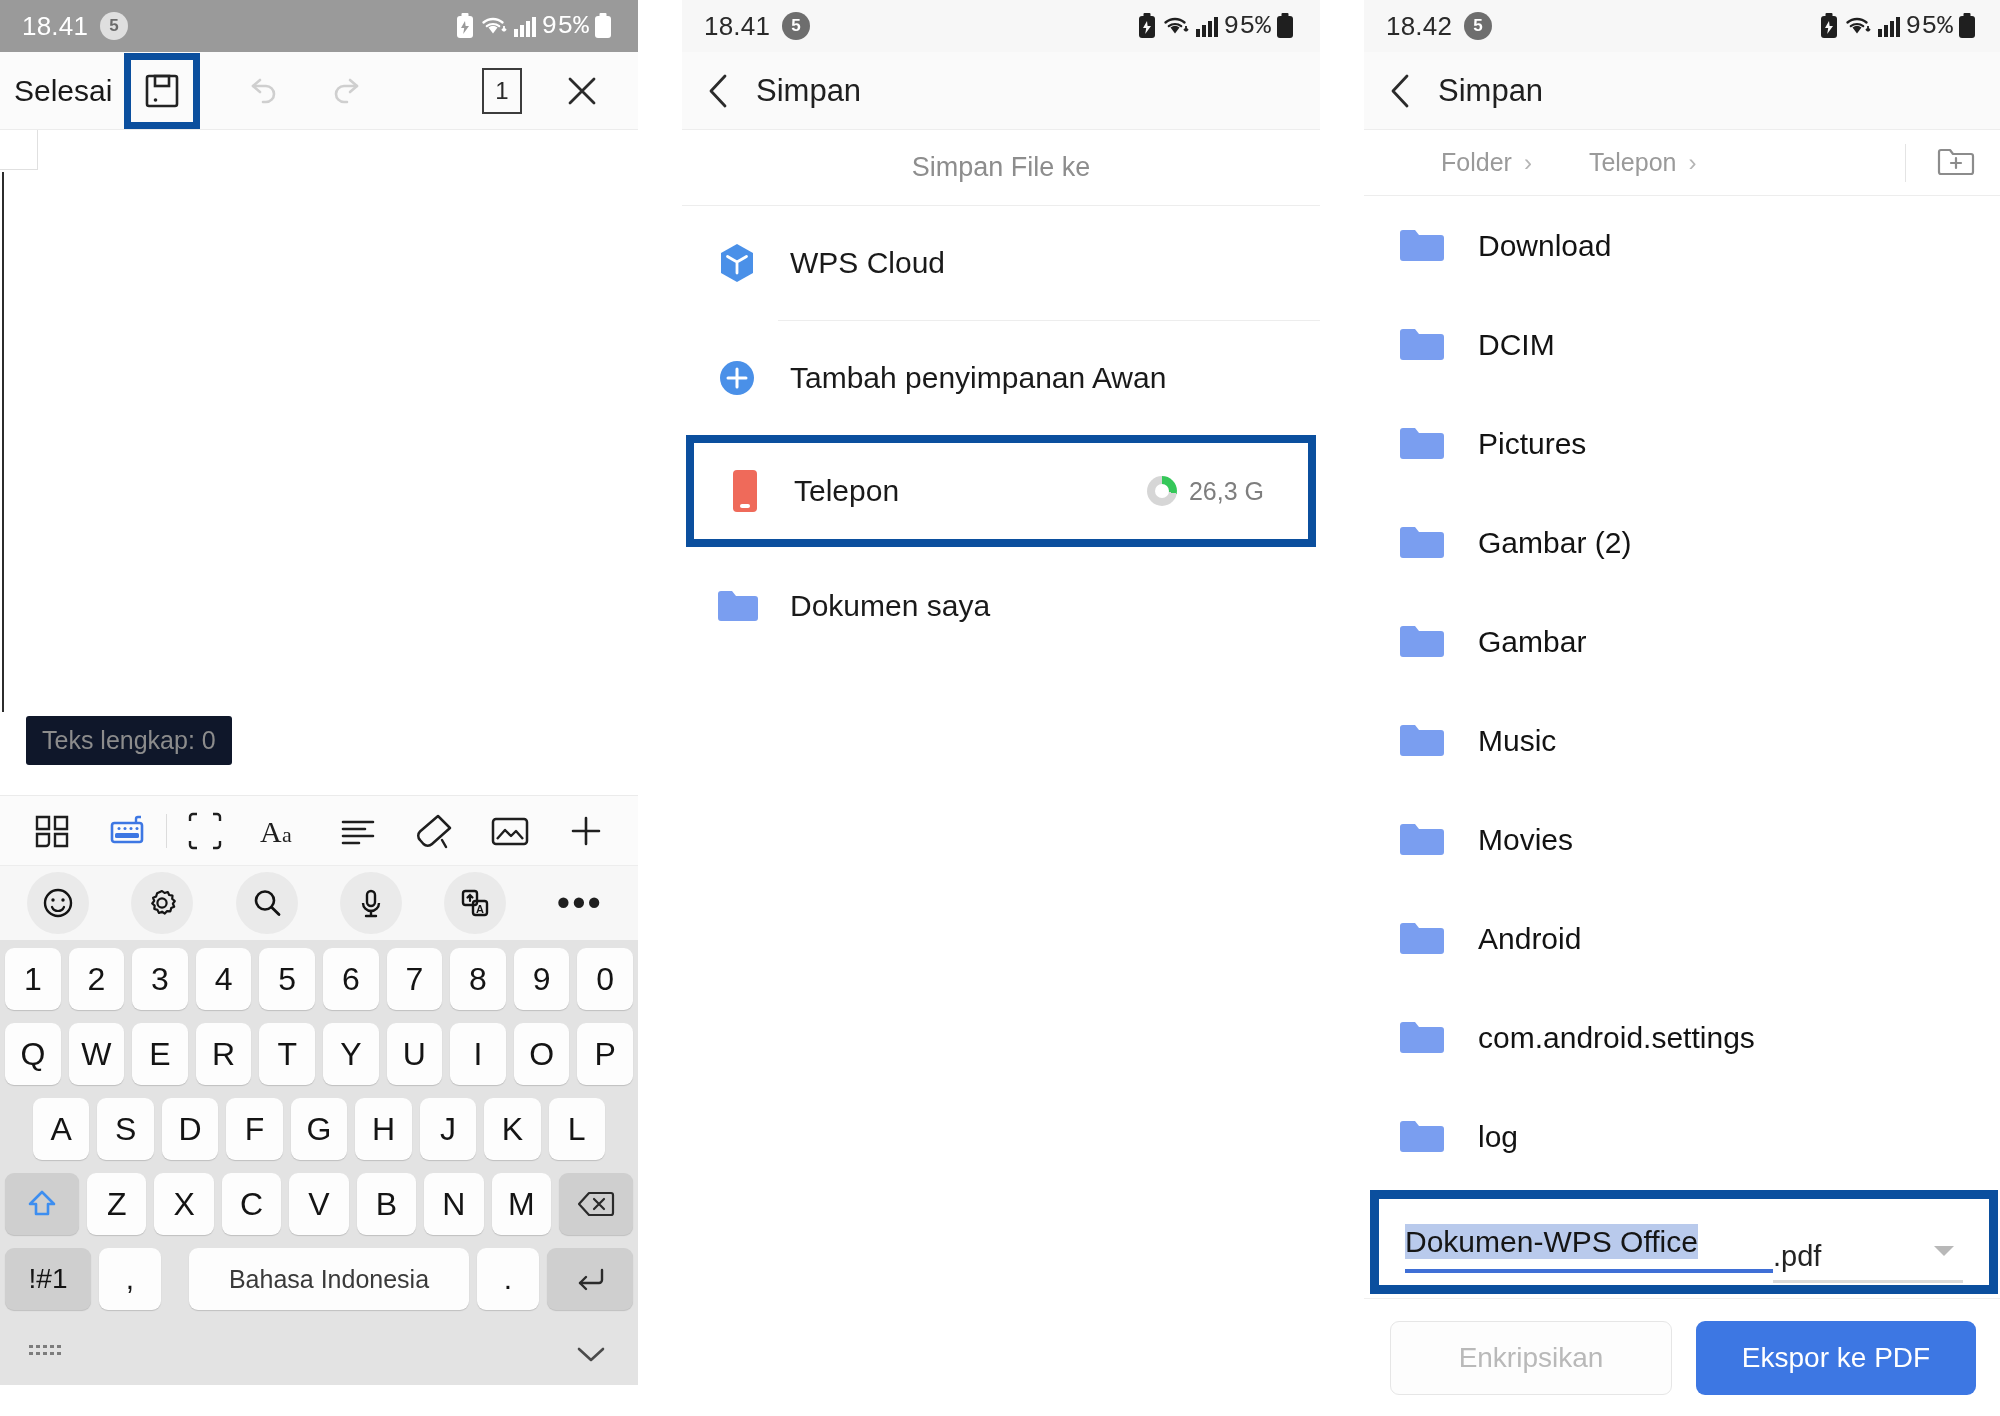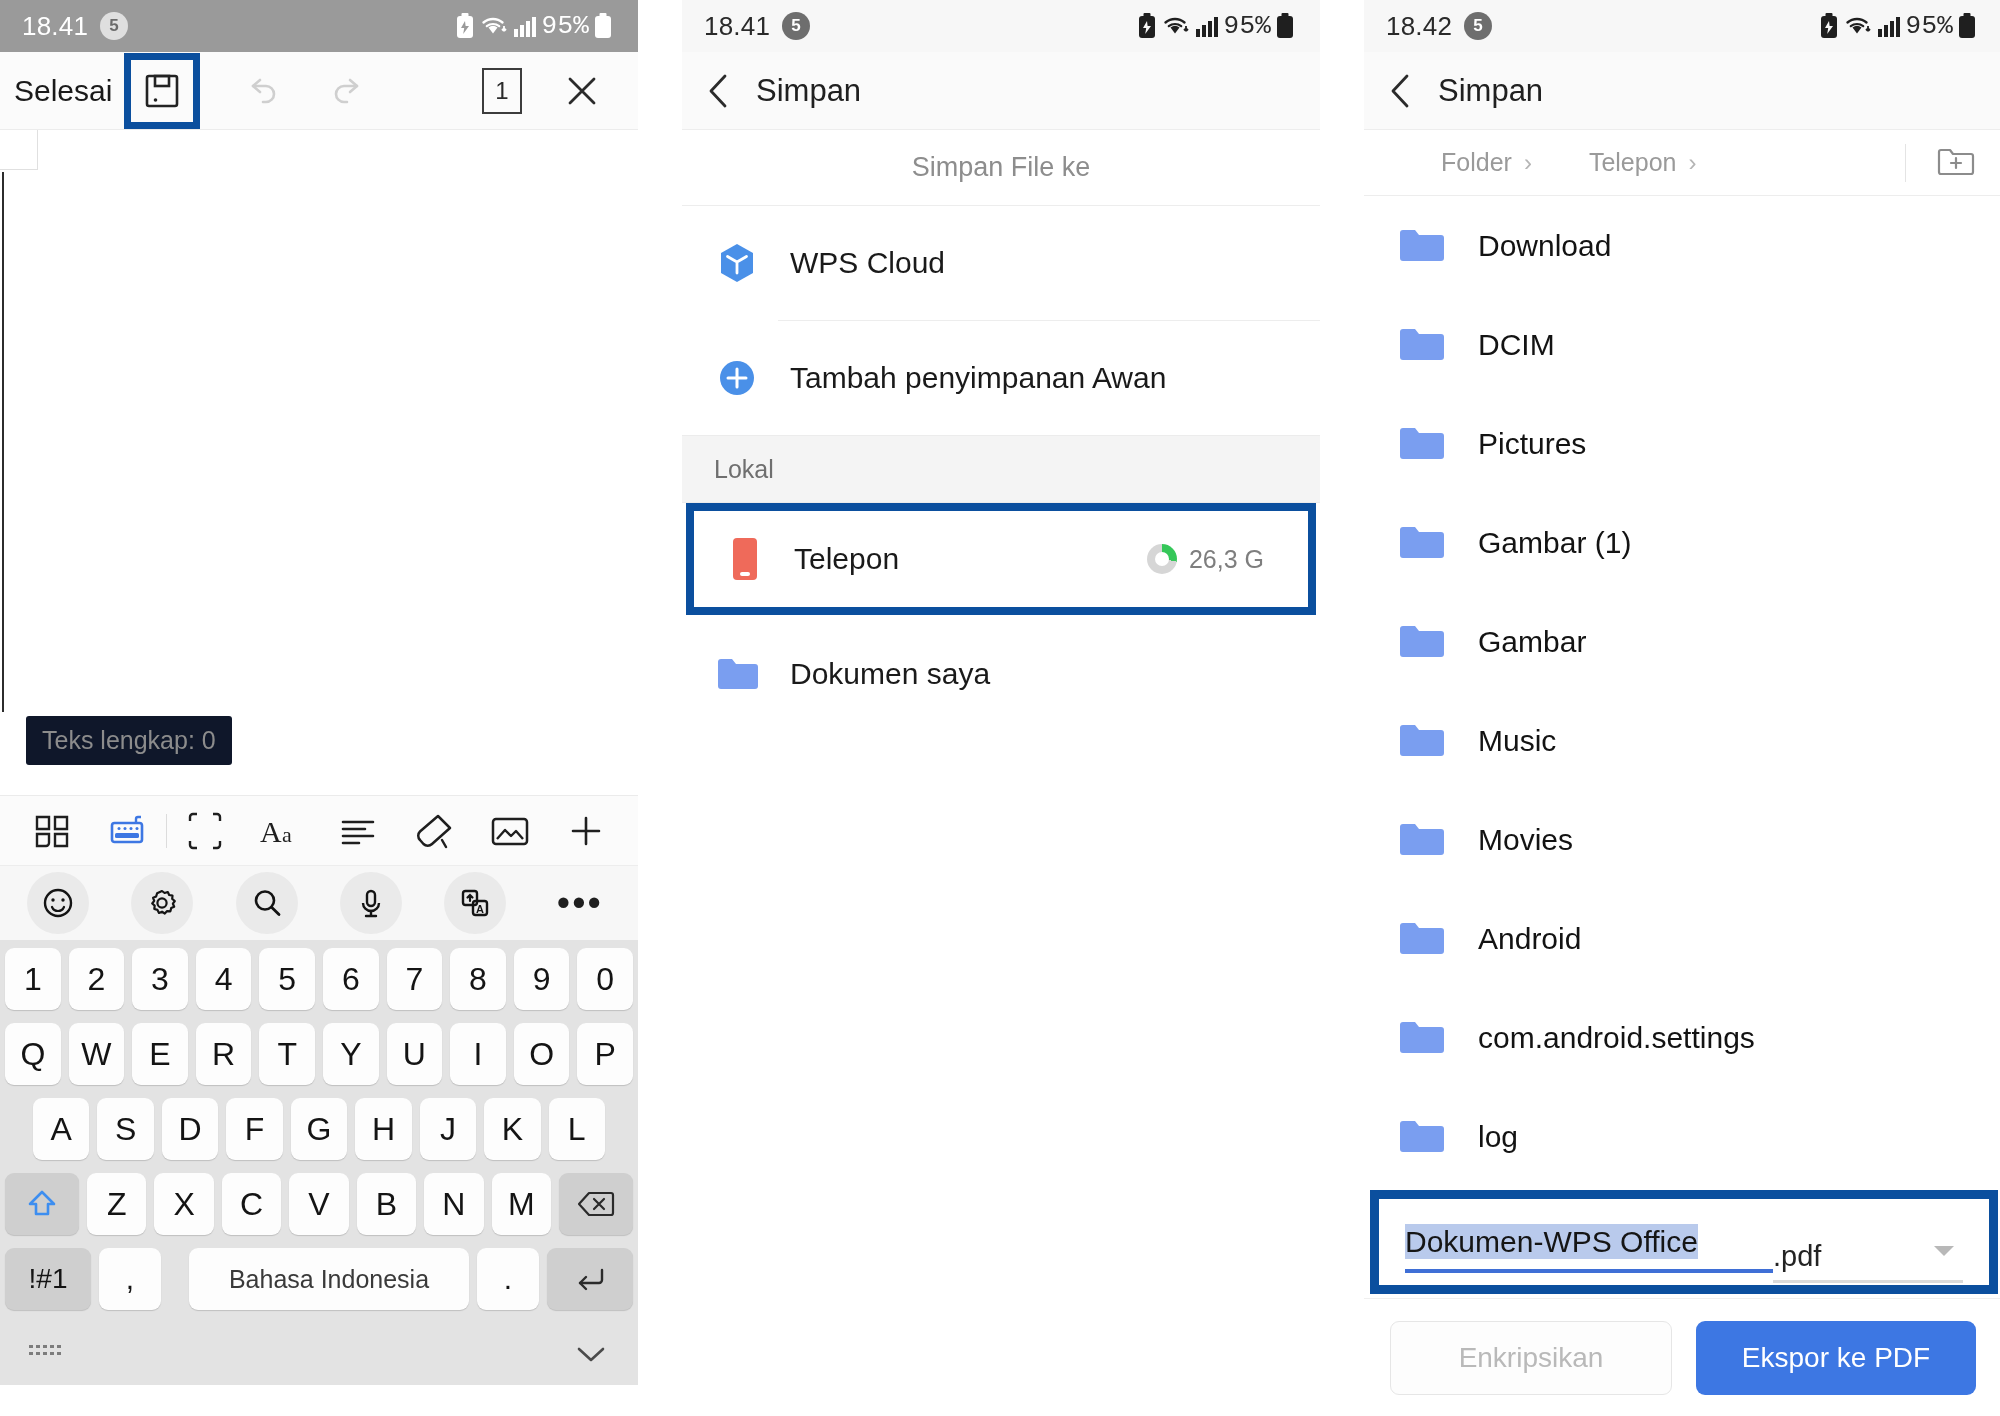--- a/index.html
+++ b/index.html
@@ -597,21 +597,20 @@
     <div class="list-row">
       <span>
         <svg width="42" height="42" viewBox="0 0 42 42">
           <circle cx="21" cy="21" r="17" fill="#4a90e8"></circle>
           <path d="M21 12 v18 M12 21 h18" stroke="#ffffff" stroke-width="3" stroke-linecap="round"></path>
         </svg>
       </span>
       <span class="lbl">Tambah penyimpanan Awan</span>
     </div>
 
-    <div class="section-head">Lokal</div>
 
     <div class="hl-row-wrap">
       <div class="list-row">
         <span>
           <svg width="34" height="46" viewBox="0 0 34 46">
             <rect x="5" y="2" width="24" height="42" rx="4" fill="#ef6a5a"></rect>
             <rect x="12" y="36" width="10" height="4" rx="2" fill="#ffffff"></rect>
           </svg>
         </span>
         <span class="lbl">Telepon</span>
@@ -724,21 +723,21 @@
             </svg>
           </span>
         <span class="fname">Pictures</span>
       </div>
       <div class="folder-row">
         <span>
             <svg width="46" height="38" viewBox="0 0 46 38">
               <path d="M2 6 a3 3 0 0 1 3 -3 h12 l4 5 h22 a3 3 0 0 1 3 3 v20 a3 3 0 0 1 -3 3 H5 a3 3 0 0 1 -3 -3 z" fill="#7a9ef0"></path>
             </svg>
           </span>
-        <span class="fname">Gambar (1)</span>
+        <span class="fname">Gambar (2)</span>
       </div>
       <div class="folder-row">
         <span>
             <svg width="46" height="38" viewBox="0 0 46 38">
               <path d="M2 6 a3 3 0 0 1 3 -3 h12 l4 5 h22 a3 3 0 0 1 3 3 v20 a3 3 0 0 1 -3 3 H5 a3 3 0 0 1 -3 -3 z" fill="#7a9ef0"></path>
             </svg>
           </span>
         <span class="fname">Gambar</span>
       </div>
       <div class="folder-row">

